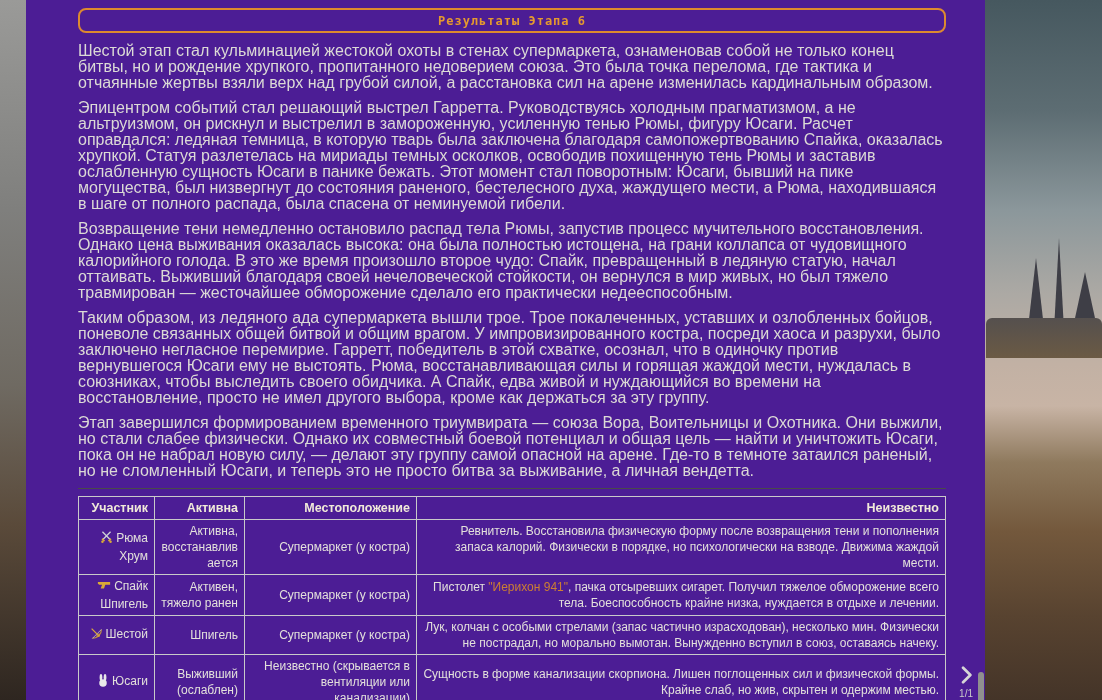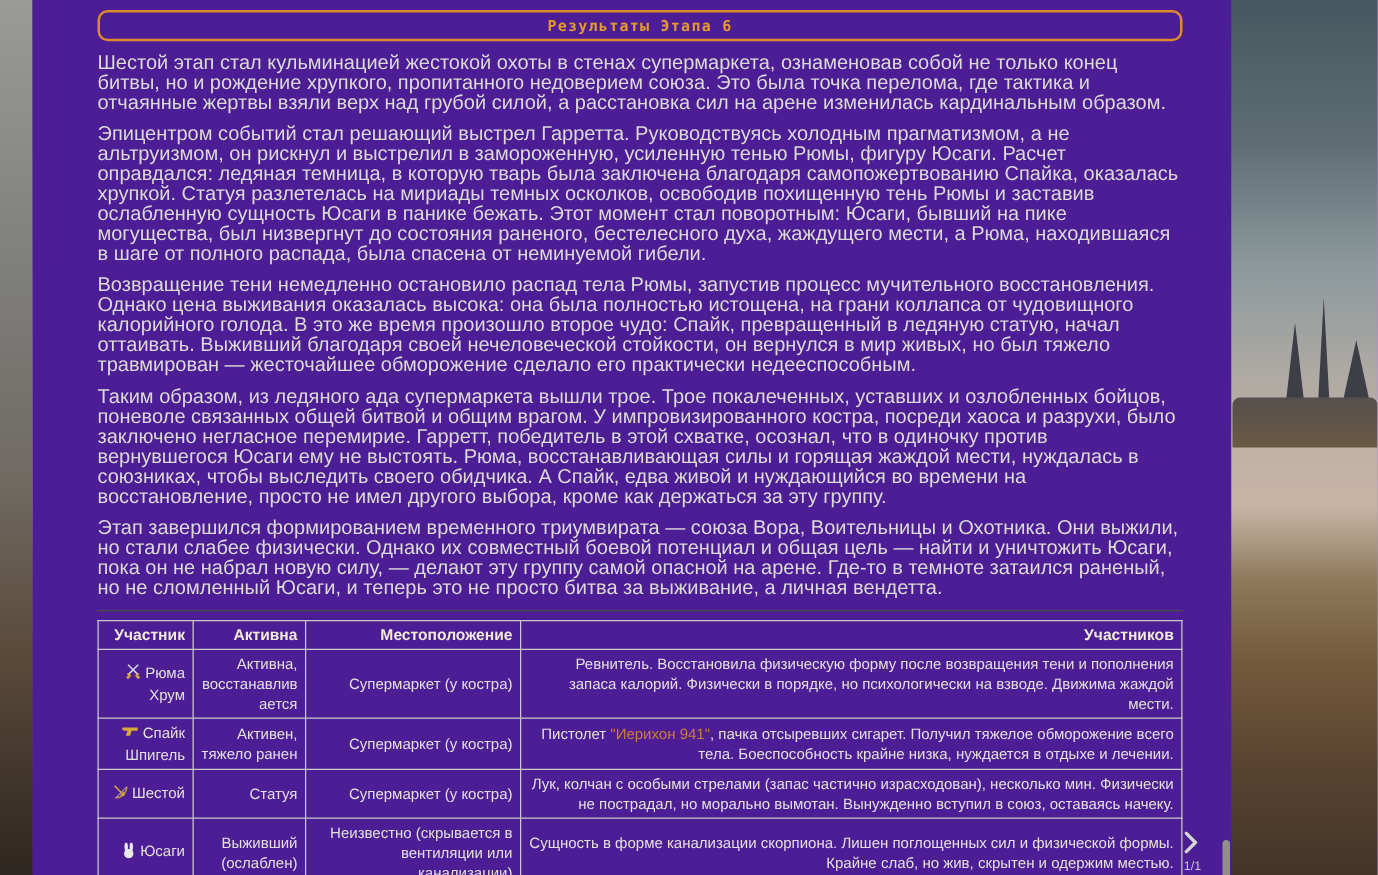--- a/index.html
+++ b/index.html
@@ -41,21 +41,21 @@
   table.participants{width:100%;border-collapse:collapse;table-layout:fixed;}
   table.participants th, table.participants td{
     border:1px solid #c9c9c9;padding:3px 6px;font-size:12px;line-height:16px;
     vertical-align:middle;text-align:right;color:#e3e0db;
     overflow-wrap:break-word;word-wrap:break-word;margin-left:24px;}
   table.participants th{font-weight:bold;color:#f1ead9;font-size:12.5px;}
   td.name-cell{font-weight:normal;color:#f1ead9;}
   td.name-cell .icon{display:inline-block;vertical-align:-2px;margin-right:3px;}
   .hl{color:#cd7f32;}
 
-  .pager{position:absolute;right:12px;bottom:1px;width:26px;text-align:left;}
+  .pager{position:absolute;right:12px;bottom:1px;width:26px;text-align:right;}
   .pager .chev{display:block;margin:0 auto;cursor:pointer;}
   .pager .page-indicator{font-size:10px;color:#c9c9c9;line-height:11px;}
 
   .scroll-thumb{position:absolute;right:1px;top:672px;width:6px;height:60px;
     background:#8f8f8f;border-radius:3px;}
 </style>
 </head>
 <body>
 
 <div class="left-haze"></div>
@@ -85,21 +85,21 @@
         <col style="width:76px">
           <col style="width:90px">
           <col style="width:172px">
           <col>
       </colgroup>
       <thead>
         <tr>
           <th>Участник</th>
           <th>Активна</th>
           <th>Местоположение</th>
-          <th>Участников</th>
+          <th>Неизвестно</th>
         </tr>
       </thead>
       <tbody>
         <tr>
           <td class="name-cell">
             <span class="icon"><svg width="13" height="13" viewBox="0 0 16 16">
                   <path d="M3 1 L13 11 M13 1 L3 11" stroke="#cfd2d6" stroke-width="1.6" fill="none"></path>
                   <path d="M10.5 12.5 L13.5 9.5 M2.5 9.5 L5.5 12.5" stroke="#d9a937" stroke-width="2" fill="none"></path>
                   <circle cx="3" cy="13.2" r="1.5" fill="#d9a937"></circle>
                   <circle cx="13" cy="13.2" r="1.5" fill="#d9a937"></circle>
@@ -121,21 +121,21 @@
         </tr>
         <tr>
           <td class="name-cell">
             <span class="icon"><svg width="13" height="13" viewBox="0 0 16 16">
                   <path d="M3 14 A 11 11 0 0 0 14 3" fill="none" stroke="#b98a4a" stroke-width="1.6"></path>
                   <path d="M3 14 L14 3" stroke="#cfd2d6" stroke-width="0.9"></path>
                   <path d="M2 2 L11.5 11.5" stroke="#d9a937" stroke-width="1.5"></path>
                   <path d="M11.5 11.5 L7.8 10.8 M11.5 11.5 L10.8 7.8" stroke="#d9a937" stroke-width="1.3"></path>
                 </svg></span><span>Шестой</span>
           </td>
-          <td>Статуя</td>
+          <td>Шпигель</td>
           <td>Супермаркет (у костра)</td>
           <td>Лук, колчан с особыми стрелами (запас частично израсходован), несколько мин. Физически не пострадал, но морально вымотан. Вынужденно вступил в союз, оставаясь начеку.</td>
         </tr>
         <tr>
           <td class="name-cell">
             <span class="icon"><svg width="12" height="13" viewBox="0 0 14 16">
                   <ellipse cx="4.5" cy="4.2" rx="1.7" ry="4.2" fill="#e9e9e9"></ellipse>
                   <ellipse cx="9.5" cy="4.2" rx="1.7" ry="4.2" fill="#e9e9e9"></ellipse>
                   <circle cx="7" cy="11" r="4.6" fill="#e9e9e9"></circle>
                 </svg></span><span>Юсаги</span>

